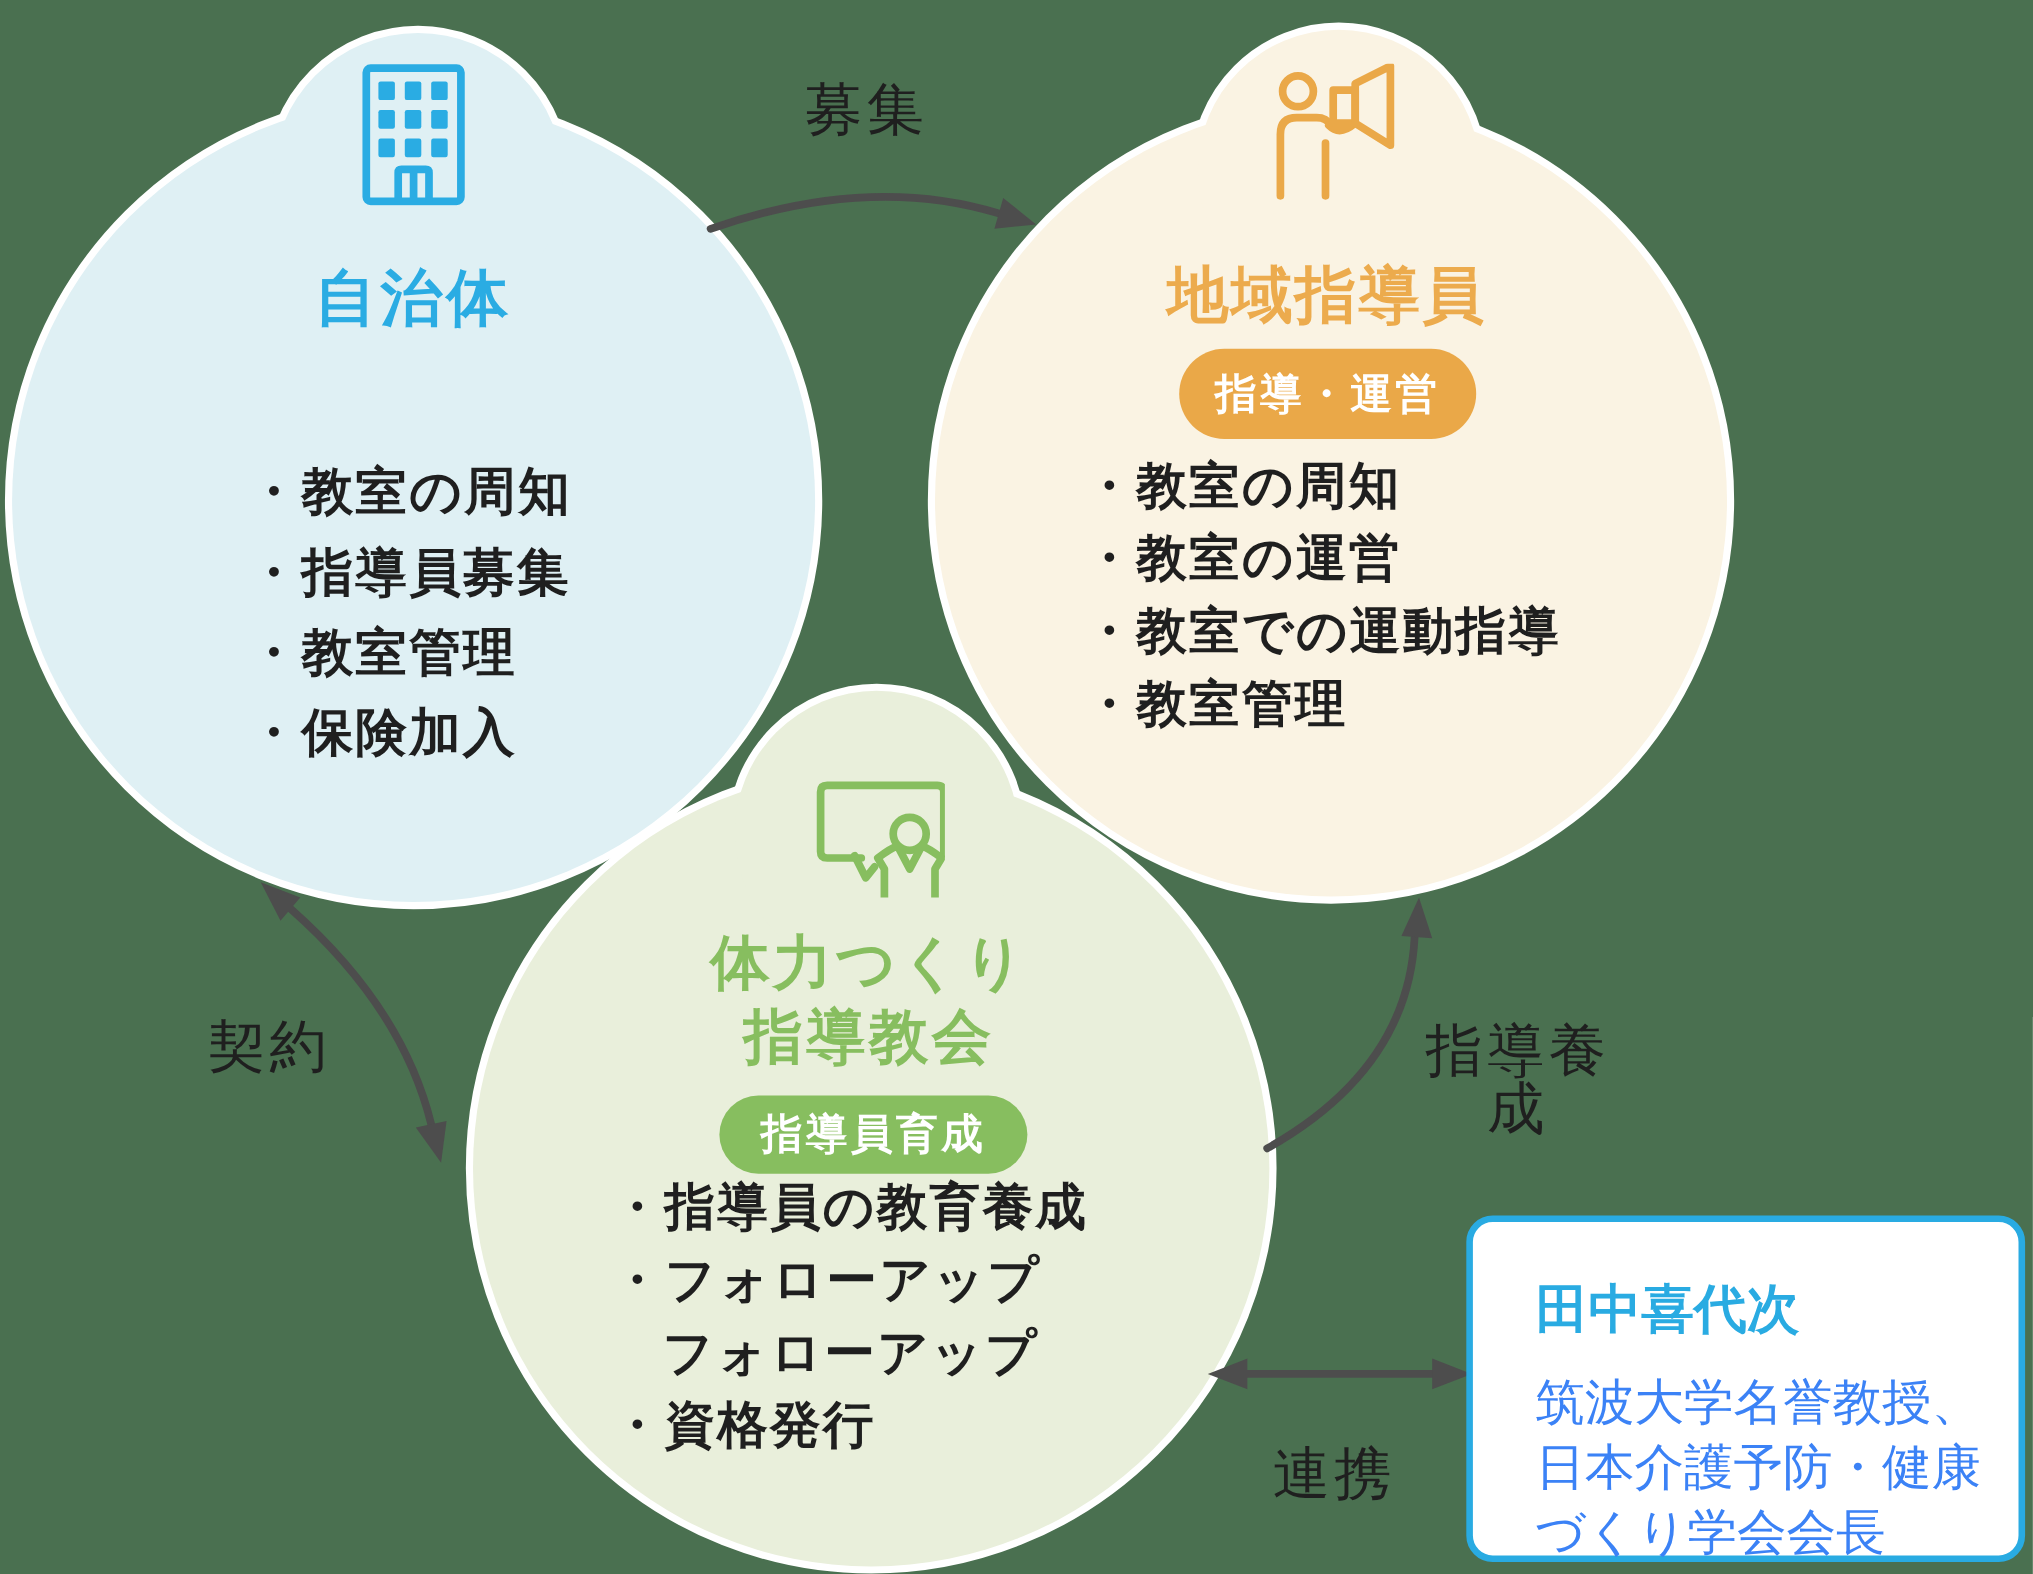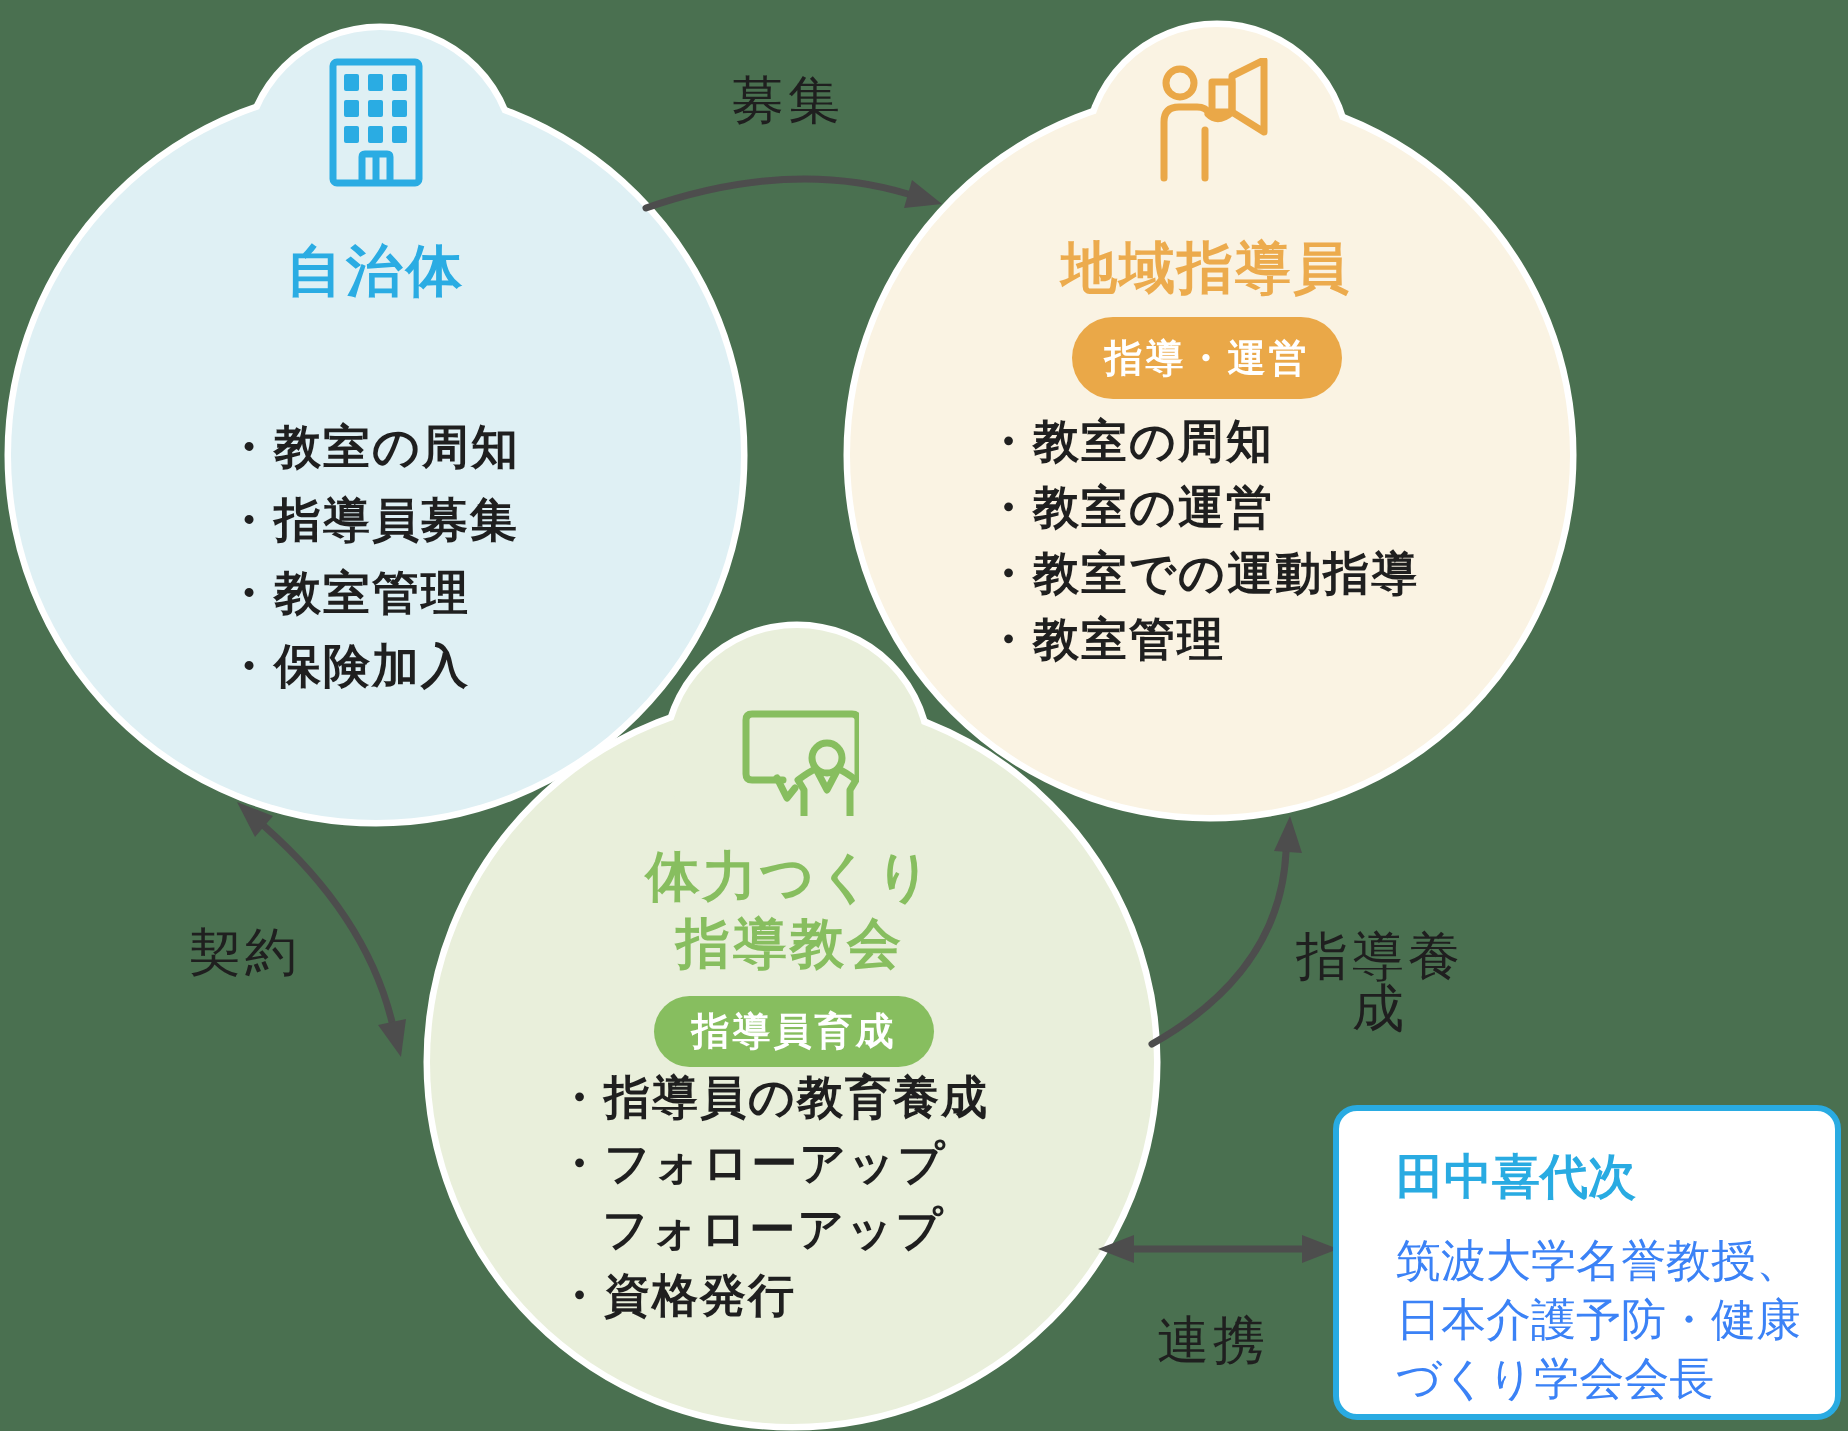--- a/index.html
+++ b/index.html
@@ -22,21 +22,21 @@
   .list-green{left:556px;top:1064px;font-size:46px;line-height:66px;letter-spacing:2px;}
   .li{white-space:nowrap;}
   .li.indent{padding-left:46px;}
   .arrow-label{position:absolute;color:#1f1f1f;font-weight:400;font-size:52px;text-align:center;line-height:1;letter-spacing:4px;}
   .lbl-recruit{left:688px;top:74px;width:200px;}
   .lbl-contract{left:170px;top:926px;width:150px;}
   .lbl-training{left:1272px;top:930px;width:216px;}
   .lbl-coop{left:1148px;top:1314px;width:130px;}
   .partner-box{position:absolute;left:1333px;top:1105px;width:508px;height:315px;box-sizing:border-box;
         background:#ffffff;border:6px solid #29abe2;border-radius:24px;padding:40px 30px 0 57px;}
-  .partner-name{color:#29abe2;font-weight:700;font-size:48px;line-height:1;margin-top:2px;}
+  .partner-name{color:#29abe2;font-weight:700;font-size:48px;line-height:1;margin-top:16px;}
   .partner-desc{color:#3b82f6;font-size:45px;line-height:59px;margin-top:30px;font-weight:400;}
 </style>
 </head>
 <body>
 
 <div class="canvas">
 
   <svg class="bg-svg" width="1848" height="1431" viewBox="0 0 1848 1431">
 
     <g>

